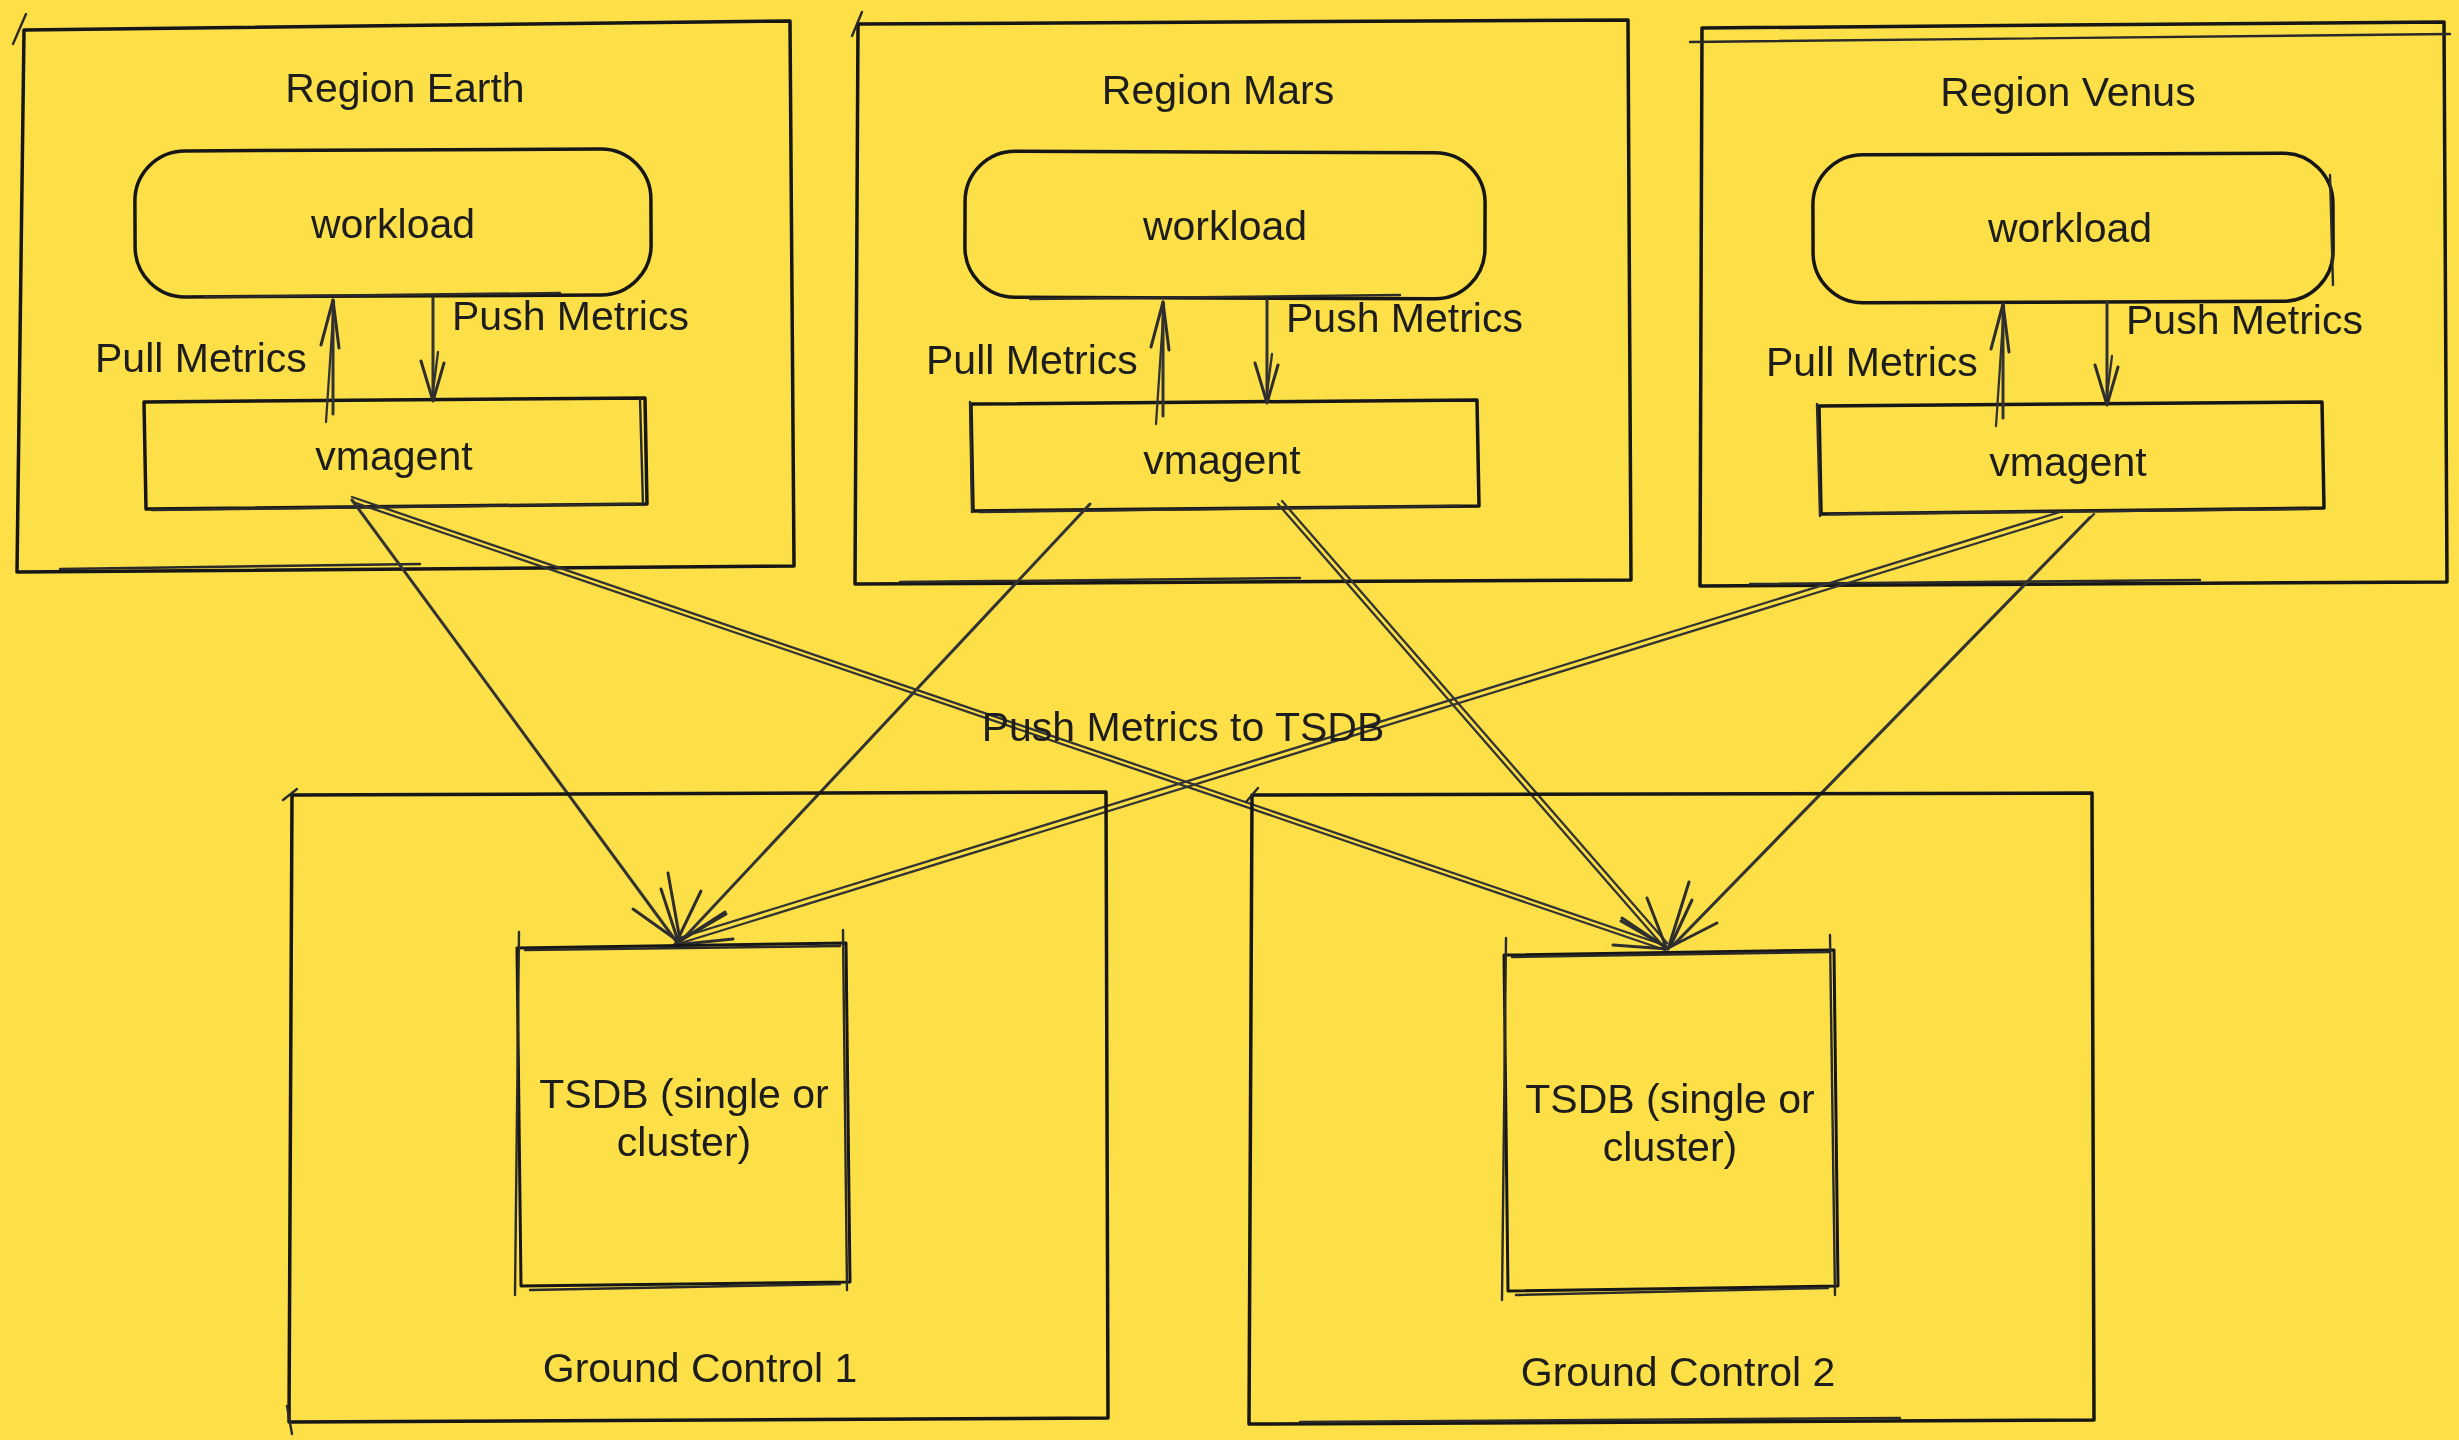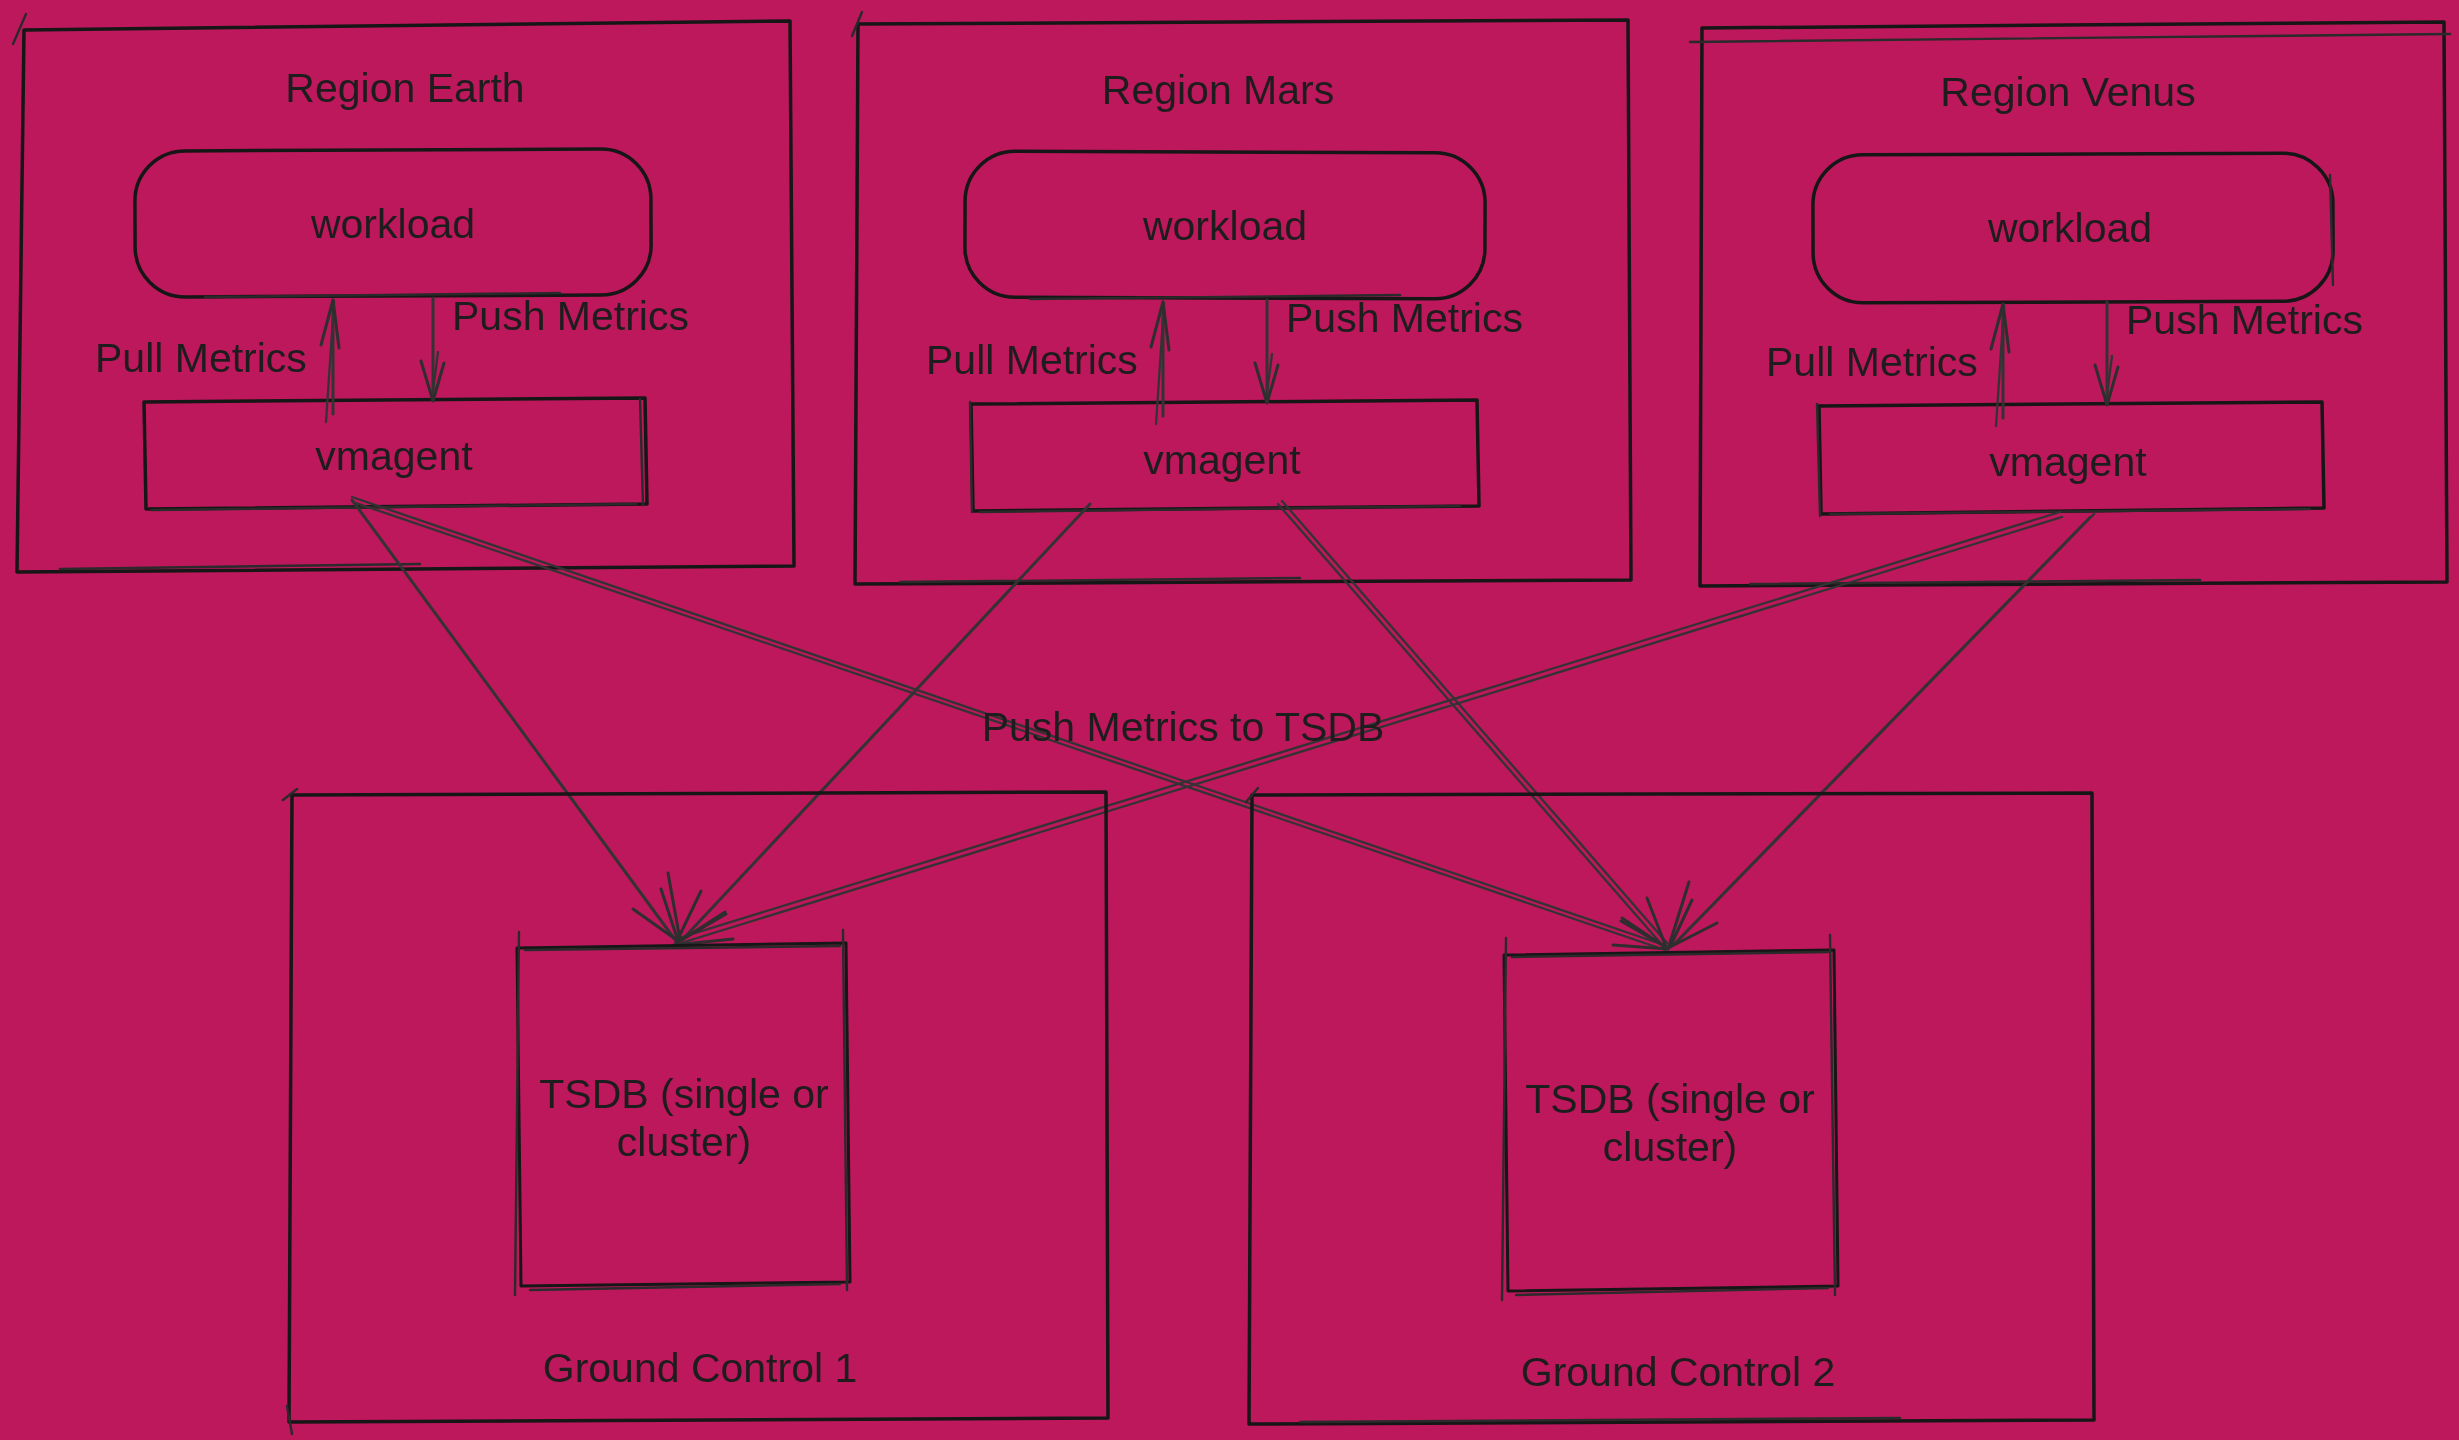--- a/index.html
+++ b/index.html
@@ -1,20 +1,20 @@
 <!DOCTYPE html>
 <html><head>
 <meta charset="utf-8">
 <style>
   html, body { margin: 0; padding: 0; background: #ffffff; }
   .canvas {
     position: relative;
     width: 2459px;
     height: 1440px;
-    background: #be185d;
+    background: #fde047;
     overflow: hidden;
   }
   svg { display: block; }
   .sk   { fill: none; stroke: #161616; stroke-width: 3.5; stroke-linecap: round; stroke-linejoin: round; }
   .skg  { fill: none; stroke: #2a2a2a; stroke-width: 2.4; stroke-linecap: round; }
   .conn { fill: none; stroke: #333333; stroke-width: 3;   stroke-linecap: round; }
   .conn-thin { stroke-width: 2.3; }
   .head { fill: none; stroke: #2e2e2e; stroke-width: 3;   stroke-linecap: round; }
   .lbl  { font-family: "Liberation Sans", sans-serif; font-size: 41px; fill: #1d1d1d; }
 </style>

